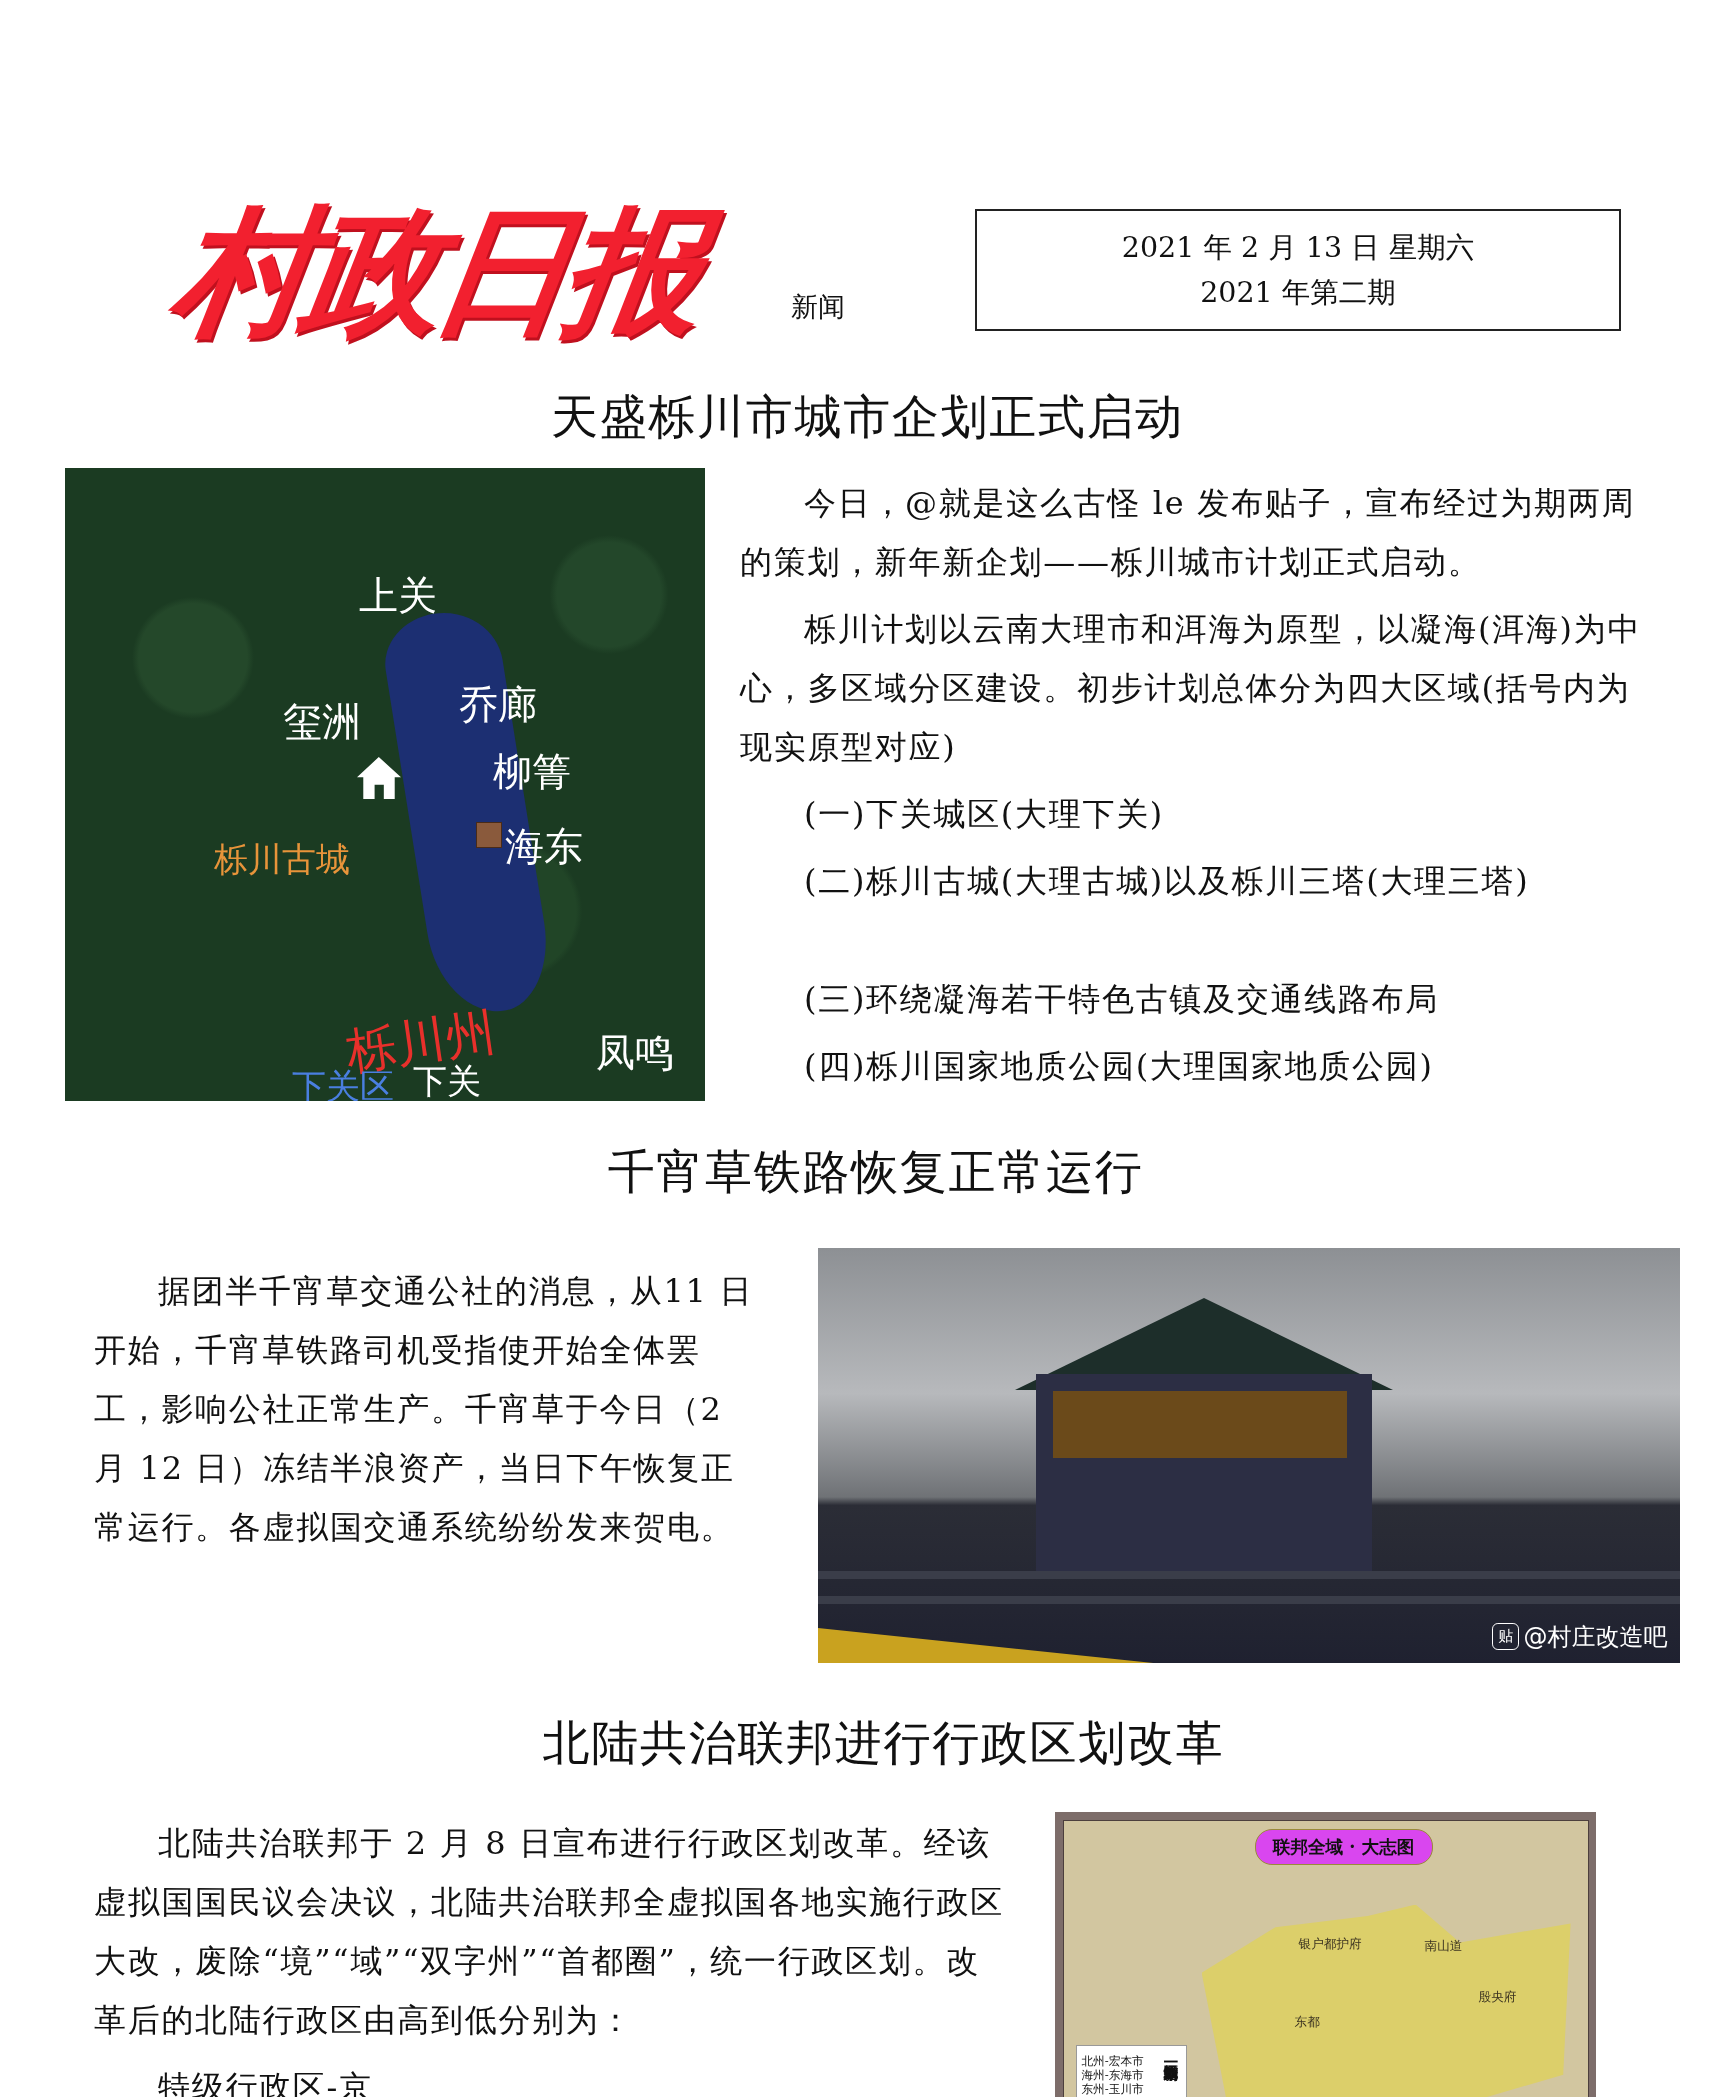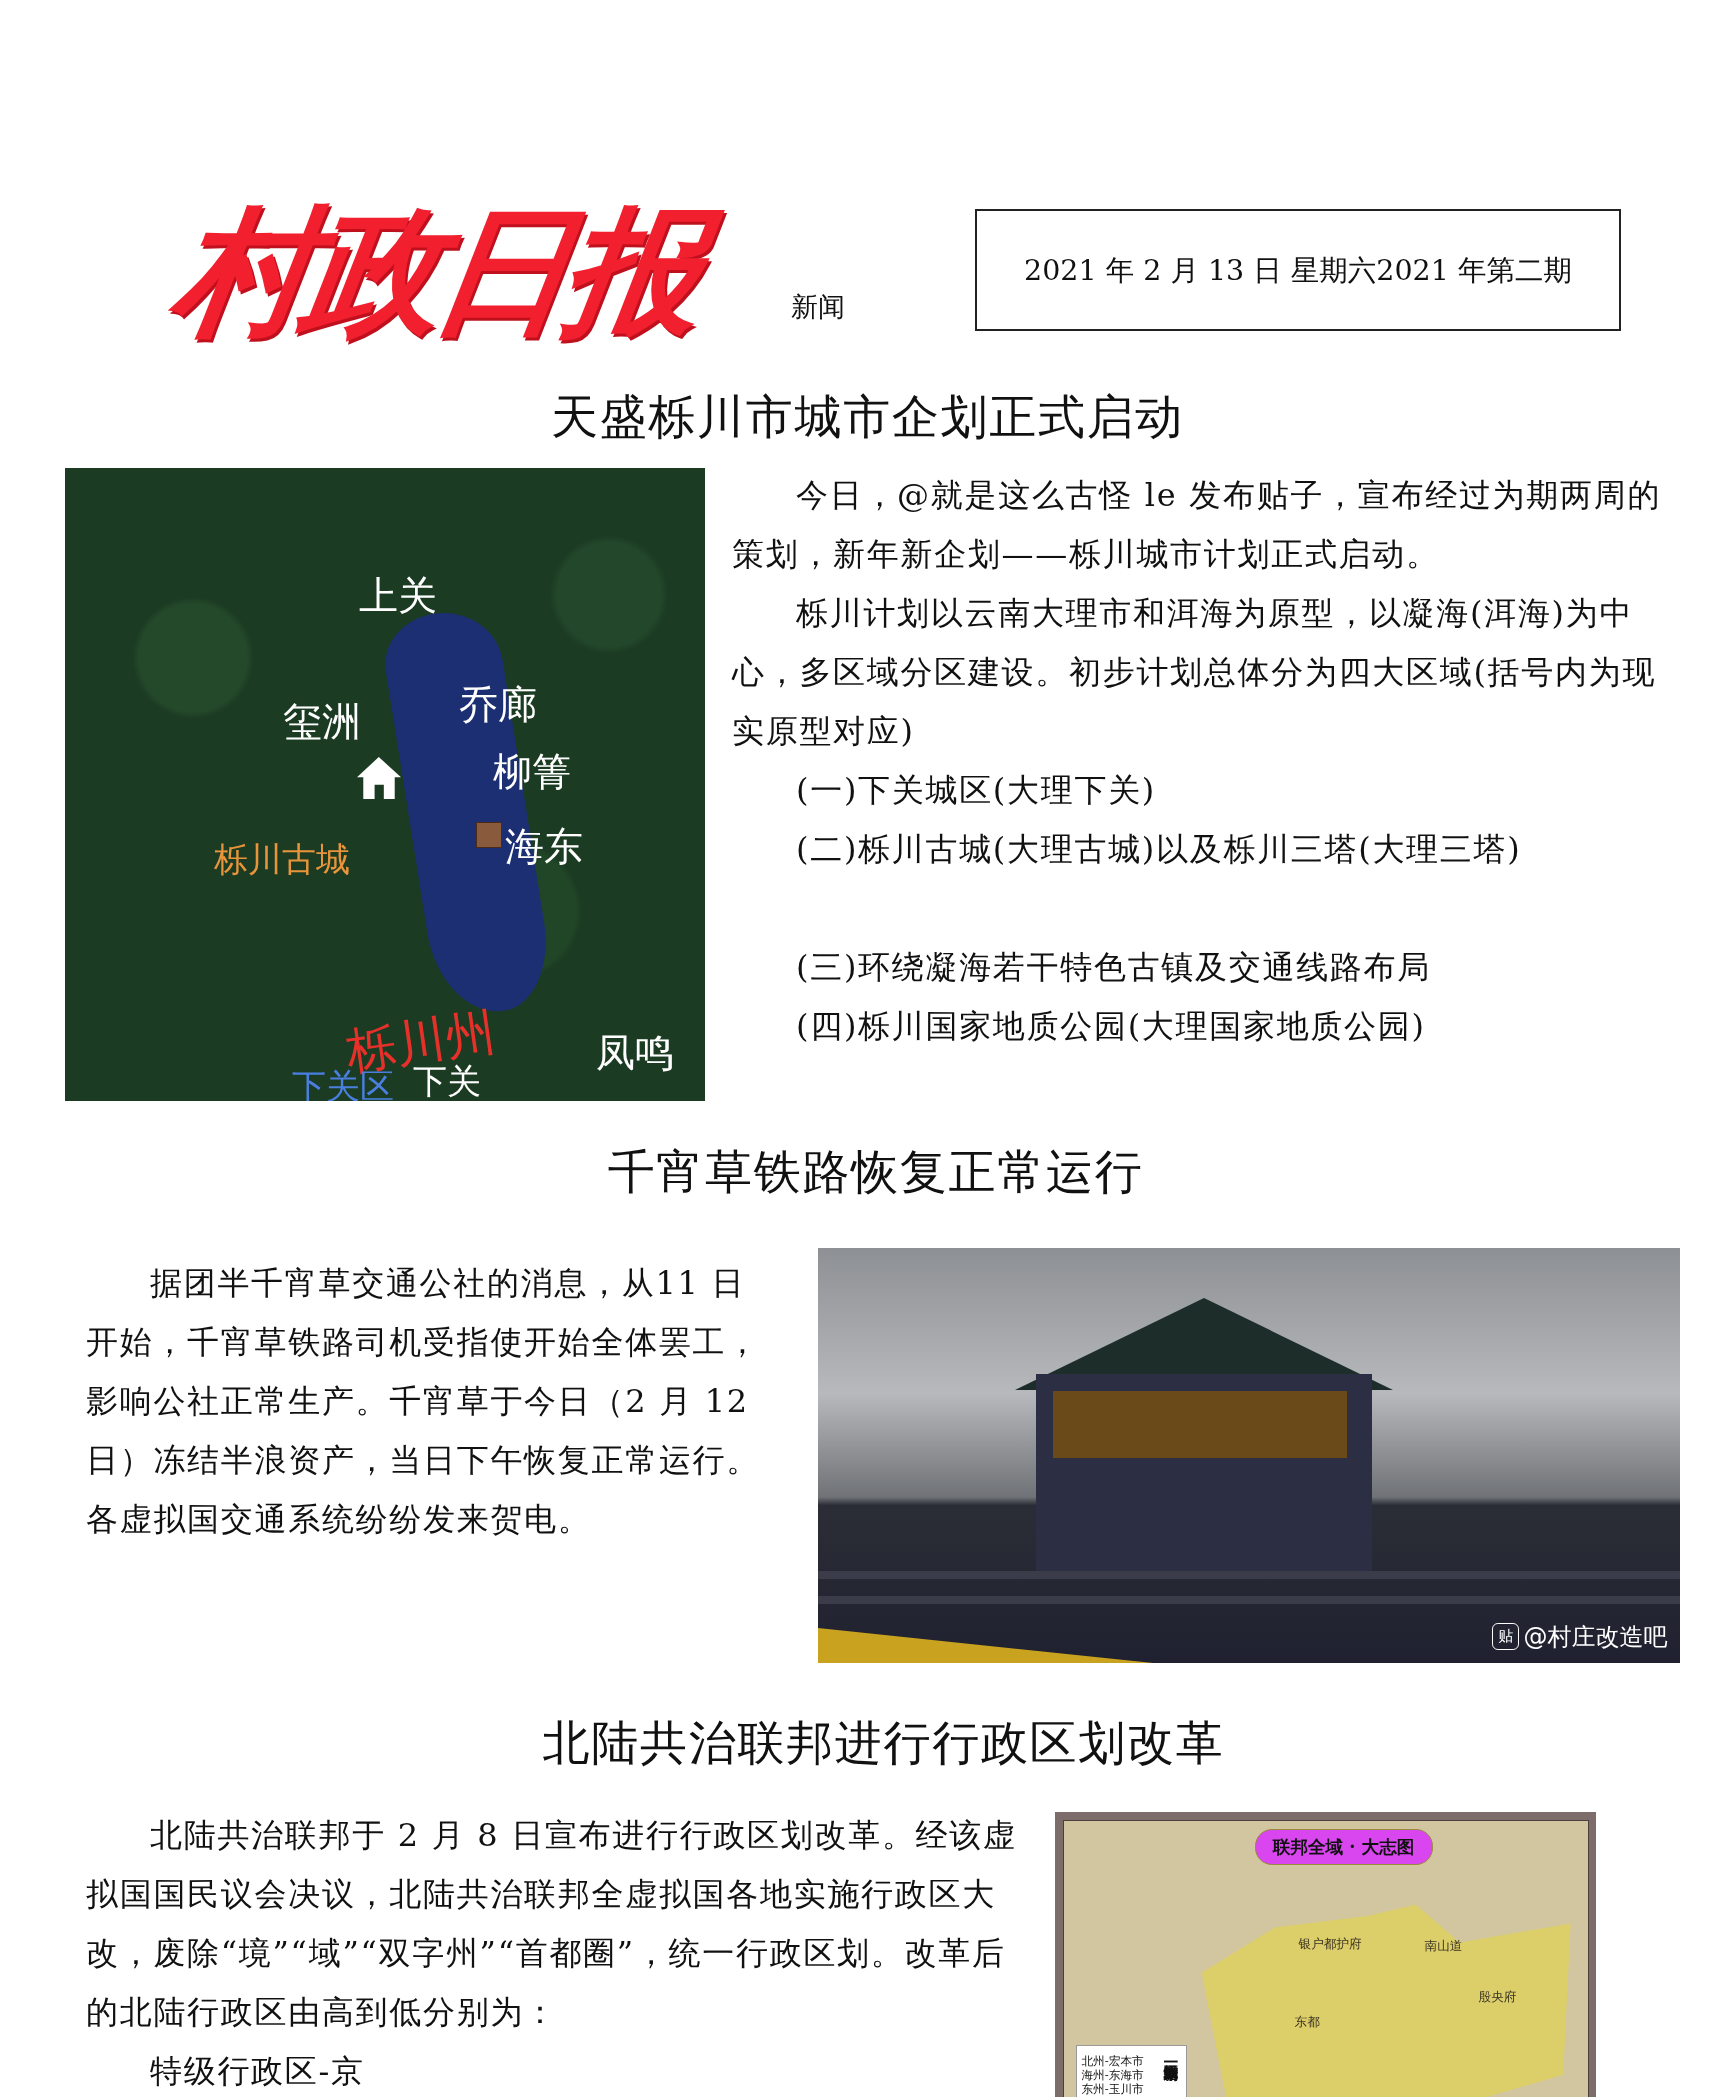--- a/index.html
+++ b/index.html
@@ -6,27 +6,27 @@
   body { width:1735px; height:2453px; position:relative; overflow:hidden;
          font-family:"DejaVu Serif","Liberation Serif",serif; color:#111; }
   .abs { position:absolute; }
   
   .logo { left:176px; top:189px; width:562px; height:164px;
           font-family:"DejaVu Serif",serif; font-weight:bold; font-style:italic;
           color:#f2202f; font-size:138px; letter-spacing:-8.4px; line-height:164px;
           transform:skewX(-8deg); text-shadow:2.5px 2.5px 0 #c0101e; white-space:nowrap; }
   .section-tag { left:791px; top:289px; font-size:27px; }
   .datebox { left:975px; top:209px; width:642px; height:118px; border:2.1px solid #222;
-             display:flex; justify-content:center; align-items:center;
+             display:flex; flex-direction:column; justify-content:center; align-items:center;
              font-size:28.5px; line-height:45px; }
   
   .headline { left:0; width:1735px; text-align:center; font-size:47px; font-weight:normal;
               font-family:"DejaVu Sans","Liberation Sans",sans-serif; letter-spacing:1.7px; }
   .body-text { font-size:32px; line-height:59px; letter-spacing:1.7px; }
-  .body-text p { margin:0; text-indent:2em; }
+  .body-text p { margin:8px; text-indent:2em; }
   .body-text p.noindent { text-indent:0; padding-left:2em; }
   
   .map1 { left:65px; top:468px; width:640px; height:633px; background:#1b3b22; overflow:hidden;
           background-image:radial-gradient(circle at 20% 30%, #24482a 0 8%, transparent 9%),
                            radial-gradient(circle at 70% 70%, #214527 0 10%, transparent 11%),
                            radial-gradient(circle at 85% 20%, #23472a 0 7%, transparent 8%); }
   .lake { left:344px; top:143px; width:117px; height:403px; background:#1c2f72;
           border-radius:48% 52% 45% 55% / 12% 14% 20% 22%; transform:rotate(-9deg); }
   .maplabel { font-family:"DejaVu Sans",sans-serif; font-size:39px; white-space:nowrap; }
   

